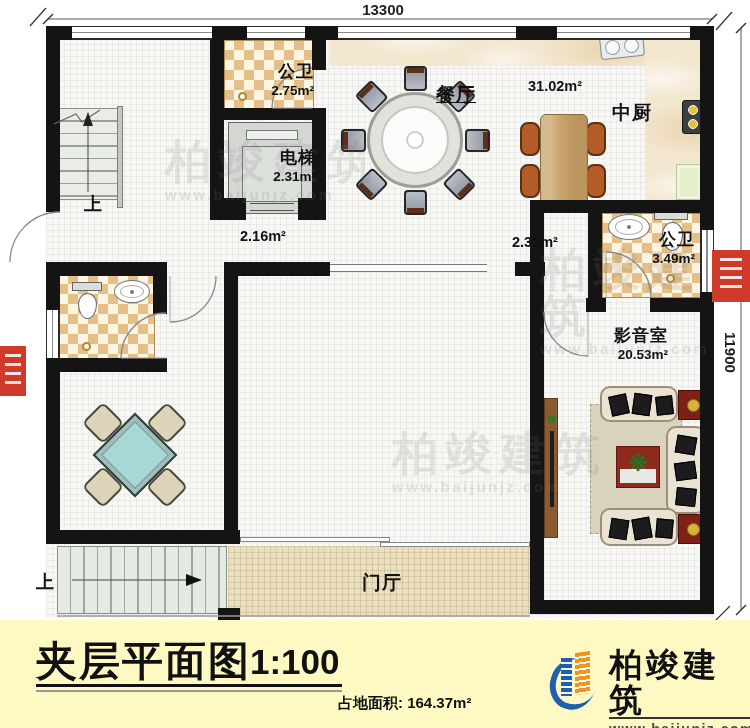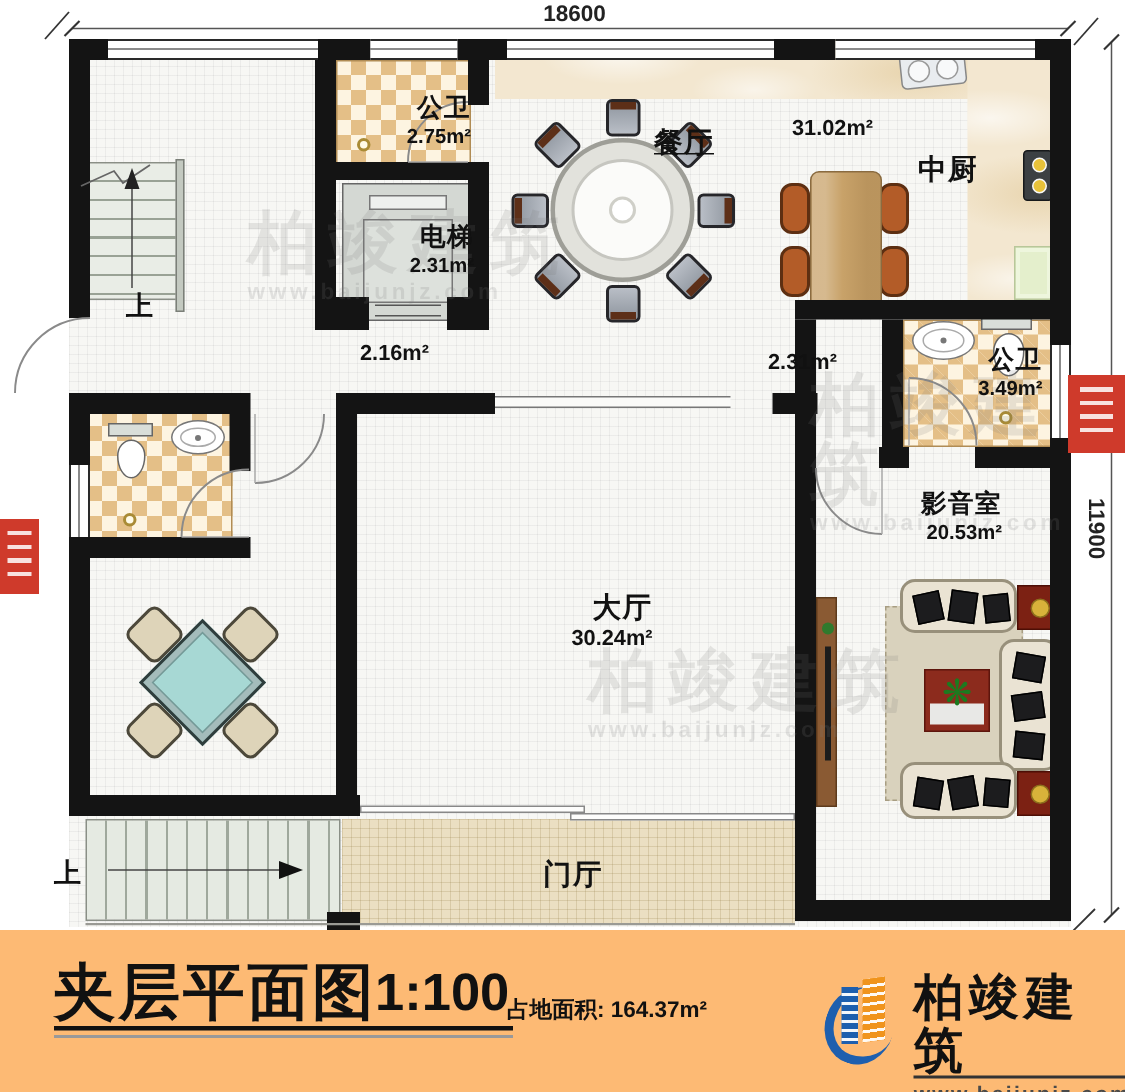--- a/index.html
+++ b/index.html
@@ -81,21 +81,21 @@
   .uplbl{position:absolute;font-weight:bold;font-size:18px;}
   .dimlbl{position:absolute;font-weight:bold;font-size:15px;color:#222;}
   
   .wm{position:absolute;pointer-events:none;line-height:1;text-align:left;}
   .wm .t{font-size:46px;font-weight:bold;letter-spacing:8px;color:rgba(120,120,120,.16);}
   .wm .u{font-size:15px;font-weight:bold;letter-spacing:2.5px;color:rgba(120,120,120,.18);margin-top:3px;}
   .stamp{position:absolute;background:#cf3a2b;}
   .stamp::after{content:"";position:absolute;left:20%;top:15%;right:20%;bottom:15%;
     background:repeating-linear-gradient(180deg,#fff 0 3px,transparent 3px 9px);opacity:.85;}
   
-  #titleblock{position:absolute;left:0;top:620px;width:750px;height:108px;background:#fdba74;}
+  #titleblock{position:absolute;left:0;top:620px;width:750px;height:108px;background:#fef9c3;}
   .tb-title{position:absolute;left:36px;top:14px;font-size:41px;font-weight:bold;letter-spacing:2px;}
   .tb-scale{position:absolute;left:250px;top:22px;font-size:35px;font-weight:bold;}
   .tb-line1{position:absolute;left:36px;top:64px;width:306px;height:3px;background:#111;}
   .tb-line2{position:absolute;left:36px;top:70px;width:306px;height:1.5px;background:#999;}
   .tb-r{position:absolute;left:338px;font-size:15px;font-weight:bold;}
   .tb-b{position:absolute;left:40px;top:78px;font-size:17px;font-weight:bold;}
   .tb-b span{margin-right:26px;}
   .logo{position:absolute;left:548px;top:28px;display:flex;align-items:flex-start;}
   .logo-icon{position:relative;width:52px;height:62px;}
   .li-swoosh{position:absolute;left:2px;top:10px;width:40px;height:46px;border:0;
@@ -301,44 +301,40 @@
     <div class="rname">电梯</div>
         <div class="rarea">2.31m²</div>
   </div>
   <div class="abs rname big" style="left:436px;top:82px;text-decoration:underline;">餐厅</div>
   <div class="solo" style="left:528px;top:78px;font-size:14.5px;">31.02m²</div>
   <div class="abs rname big" style="left:612px;top:100px;text-align:right;">中厨</div>
   <div class="abs rlbl" style="left:600px;top:228px;width:95px;">
     <div class="rname">公卫</div>
         <div class="rarea">3.49m²</div>
   </div>
-  <div class="abs rlbl" style="left:345px;top:392px;width:90px;">
-    <div class="rname big">大厅</div>
-        <div class="rarea" style="font-size:14.5px;">30.24m²</div>
-  </div>
   <div class="abs rlbl" style="left:578px;top:324px;width:90px;">
     <div class="rname">影音室</div>
         <div class="rarea">20.53m²</div>
   </div>
   <div class="abs rname big" style="left:362px;top:570px;">门厅</div>
 
   <div class="solo" style="left:240px;top:228px;font-size:14.5px;">2.16m²</div>
   <div class="solo" style="left:512px;top:234px;font-size:14.5px;">2.31m²</div>
-  <div class="dimlbl" style="left:348px;top:1px;width:70px;text-align:center;">18600</div>
+  <div class="dimlbl" style="left:348px;top:1px;width:70px;text-align:center;">13300</div>
   <div class="dimlbl" style="left:722px;top:332px;writing-mode:vertical-rl;">11900</div>
   <div class="uplbl" style="left:84px;top:192px;">上</div>
   <div class="uplbl" style="left:36px;top:570px;">上</div>
  </div>
 
  <div id="titleblock">
   <div class="tb-title">夹层平面图</div>
   <div class="tb-scale">1:100</div>
   <div class="tb-line1"></div>
   <div class="tb-line2"></div>
-  <div class="tb-r" style="top:44px;">占地面积: 164.37m²</div>
+  <div class="tb-r" style="top:74px;">占地面积: 164.37m²</div>
   <div class="logo">
     <div class="logo-icon">
       <div class="li-swoosh"></div>
           <div class="li-tower blue"></div>
           <div class="li-tower orange"></div>
     </div>
     <div class="logo-text">
       <div class="logo-name">柏竣建筑</div>
       <div class="logo-url">www.baijunjz.com</div>
     </div>

